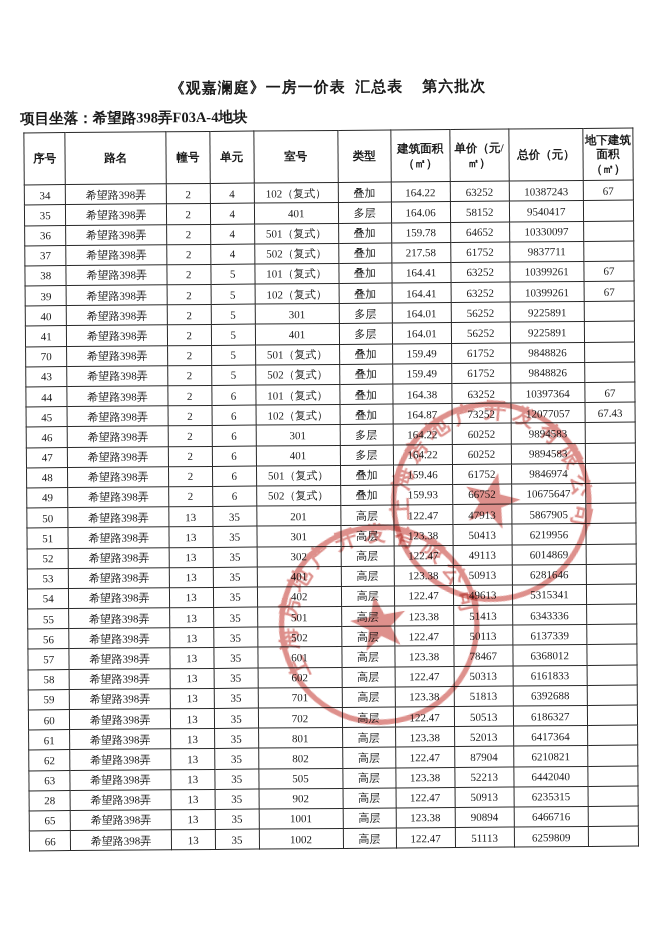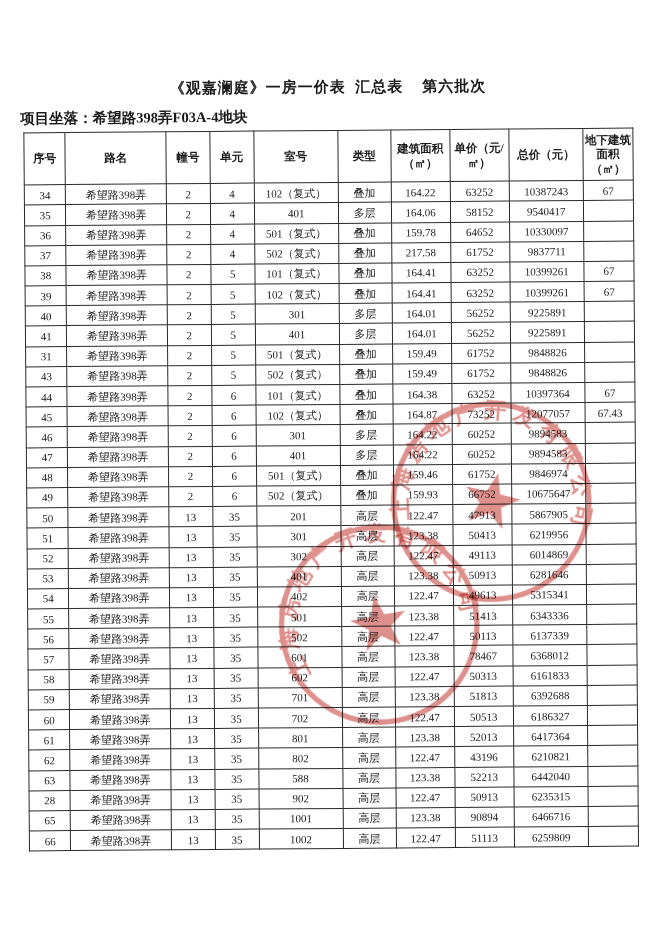--- a/index.html
+++ b/index.html
@@ -198,21 +198,21 @@
           <td>2</td>
           <td>5</td>
           <td>401</td>
           <td>多层</td>
           <td>164.01</td>
           <td>56252</td>
           <td>9225891</td>
           <td></td>
         </tr>
         <tr>
-          <td>31</td>
+          <td>70</td>
           <td>希望路398弄</td>
           <td>2</td>
           <td>5</td>
           <td>501（复式）</td>
           <td>叠加</td>
           <td>159.49</td>
           <td>61752</td>
           <td>9848826</td>
           <td></td>
         </tr>
@@ -445,30 +445,30 @@
           <td></td>
         </tr>
         <tr>
           <td>62</td>
           <td>希望路398弄</td>
           <td>13</td>
           <td>35</td>
           <td>802</td>
           <td>高层</td>
           <td>122.47</td>
-          <td>43196</td>
+          <td>87904</td>
           <td>6210821</td>
           <td></td>
         </tr>
         <tr>
           <td>63</td>
           <td>希望路398弄</td>
           <td>13</td>
           <td>35</td>
-          <td>588</td>
+          <td>505</td>
           <td>高层</td>
           <td>123.38</td>
           <td>52213</td>
           <td>6442040</td>
           <td></td>
         </tr>
         <tr>
           <td>28</td>
           <td>希望路398弄</td>
           <td>13</td>

